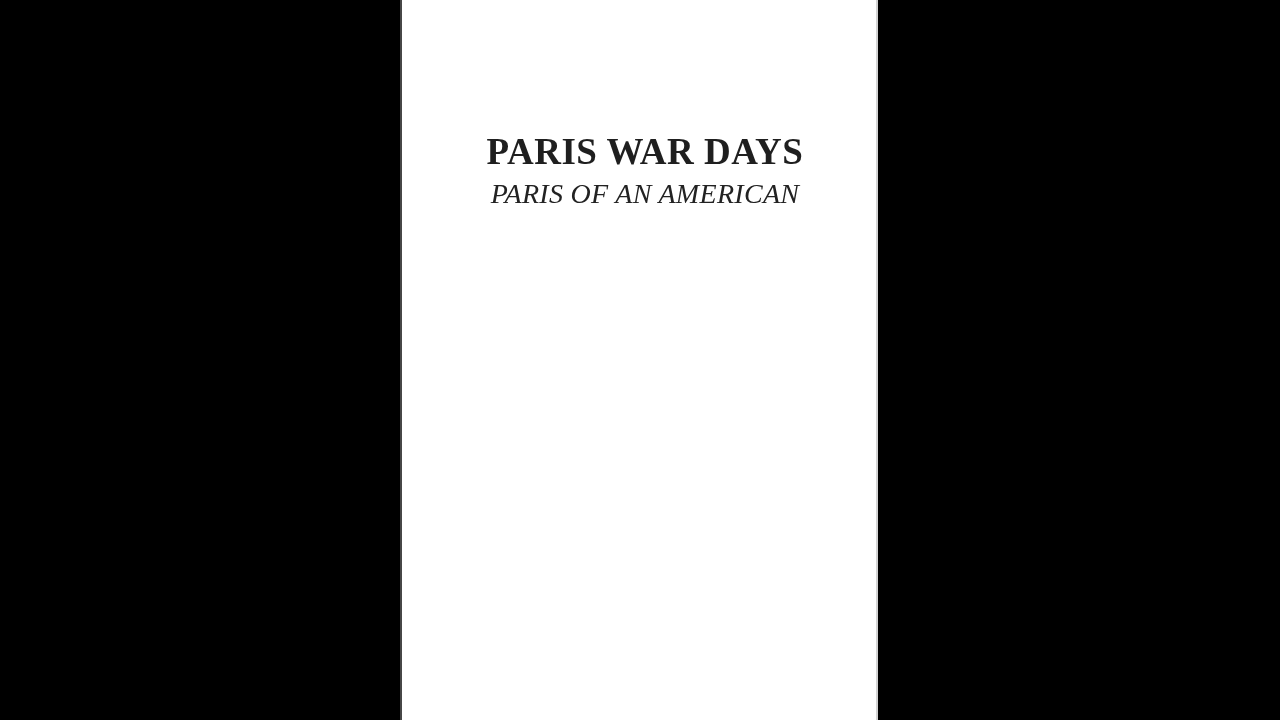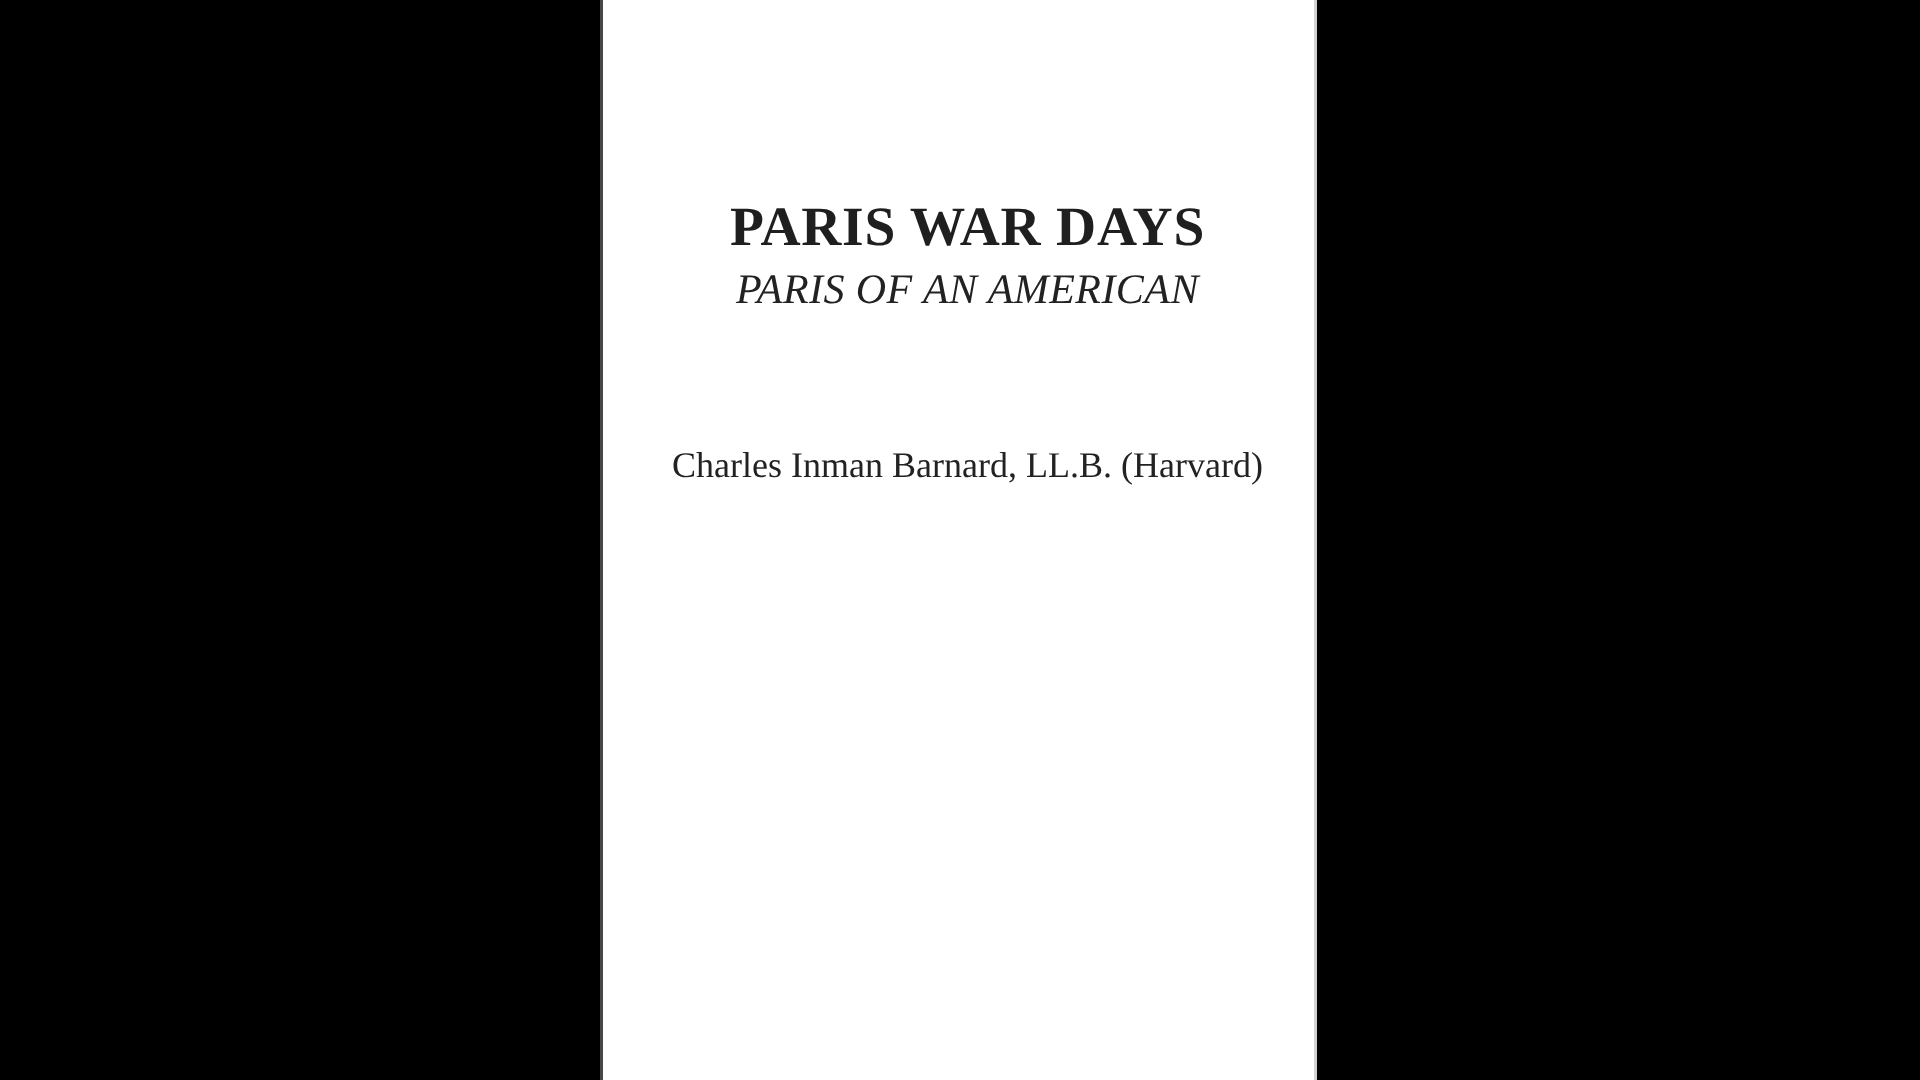--- a/index.html
+++ b/index.html
@@ -57,15 +57,14 @@
     color: #222222;
   }
 </style>
 </head>
 <body>
 
 <div class="viewport">
   <div class="paper">
     <h1 class="book-title">PARIS WAR DAYS</h1>
     <h2 class="book-subtitle">PARIS OF AN AMERICAN</h2>
-    <p class="book-author">Charles Inman Barnard, LL.B. (Harvard)</p>
   </div>
 </div>
 
 </body></html>

